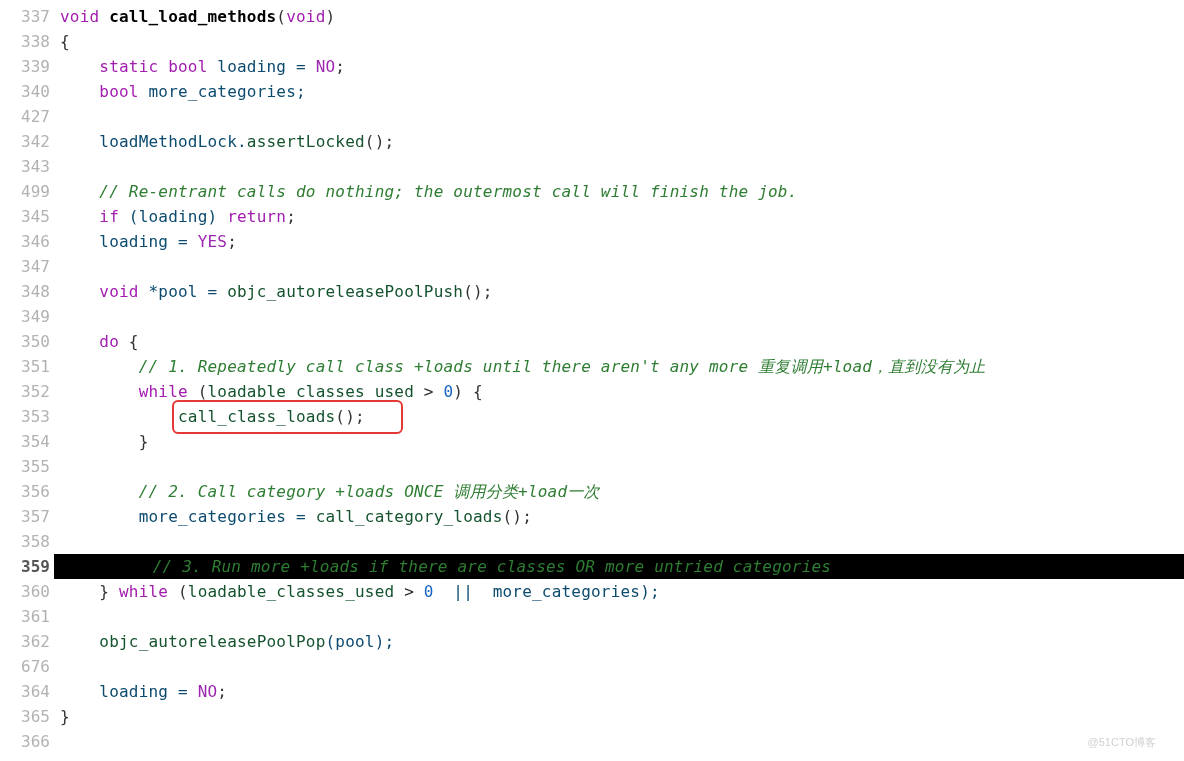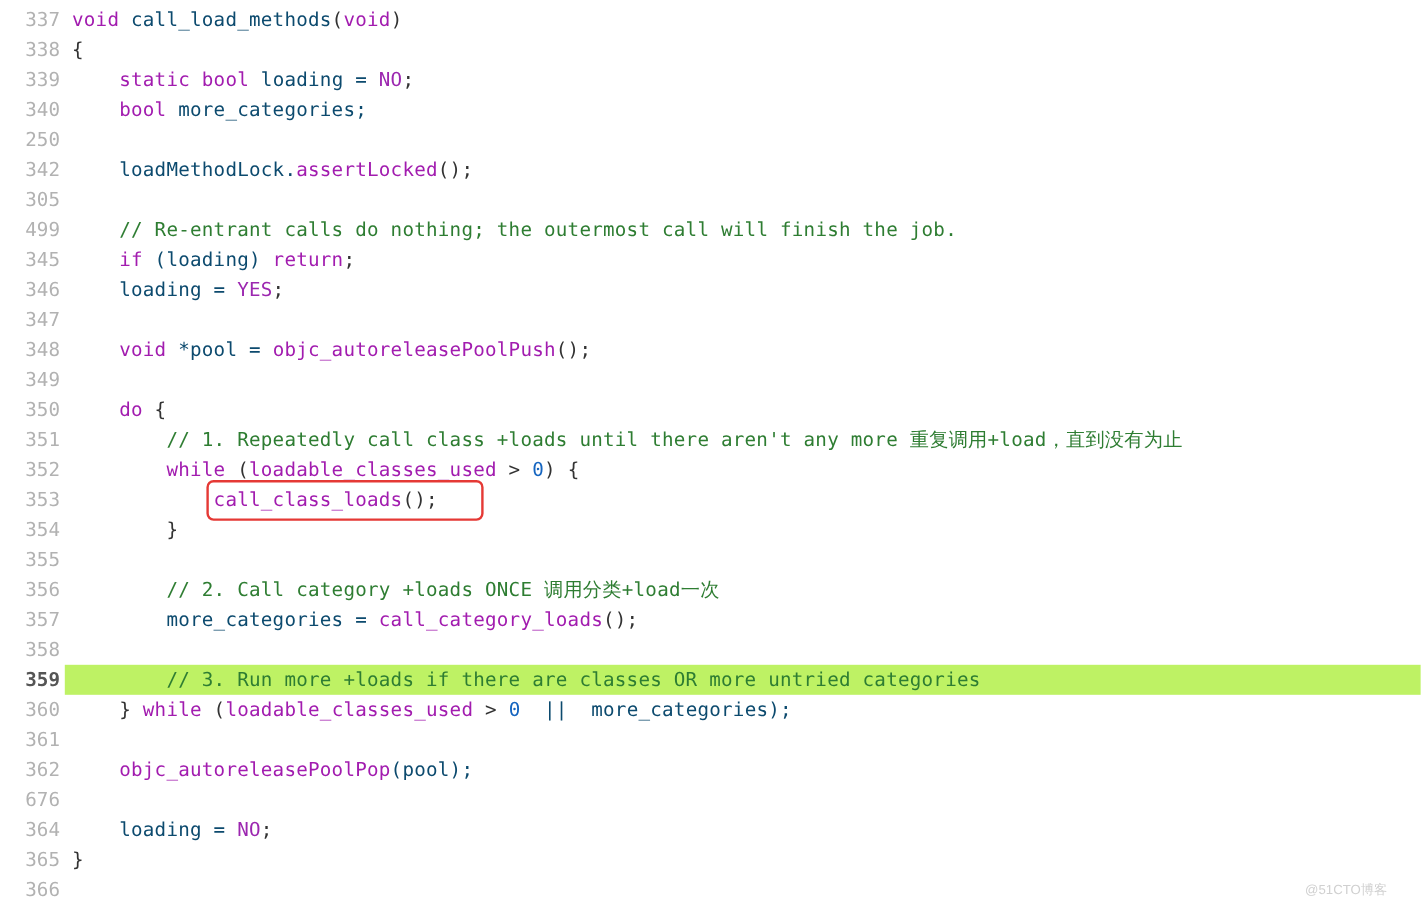--- a/index.html
+++ b/index.html
@@ -37,30 +37,30 @@
   .code {
     flex: 1 1 auto;
     white-space: pre;
     letter-spacing: 0.2px;
   }
   .code .line {
     height: 25px;
     position: relative;
   }
   .code .line.hl {
-    background: #bef264;
+    background: #000000;
     margin-left: -6px;
-    padding-left: 6px;
+    padding-left: 20px;
   }
   .kw { color: #a21caf; font-weight: 500; }
-  .fname { color: #0c4a6e; } 
-  .call { color: #a21caf; }
+  .fname { color: #000000; font-weight: bold; } 
+  .call { color: #14532d; }
   .id { color: #0c4a6e; }
   .op { color: #333; }
-  .cmt { color: #2e7d32; } 
+  .cmt { color: #2e7d32; font-style: italic; } 
   .const { color: #9c27b0; font-weight: 500; }
   .num { color: #1565c0; }
 
   .red-box {
     position: absolute;
     border: 2.5px solid #e53935;
     border-radius: 6px;
     pointer-events: none;
   }
 
@@ -75,23 +75,23 @@
 </style>
 </head>
 <body>
 
 <div class="editor">
   <div class="gutter" id="gutter">
       <div class="ln">337</div>
       <div class="ln">338</div>
       <div class="ln">339</div>
       <div class="ln">340</div>
-      <div class="ln">250</div>
+      <div class="ln">427</div>
       <div class="ln">342</div>
-      <div class="ln">305</div>
+      <div class="ln">343</div>
       <div class="ln">499</div>
       <div class="ln">345</div>
       <div class="ln">346</div>
       <div class="ln">347</div>
       <div class="ln">348</div>
       <div class="ln">349</div>
       <div class="ln">350</div>
       <div class="ln">351</div>
       <div class="ln">352</div>
       <div class="ln">353</div>

